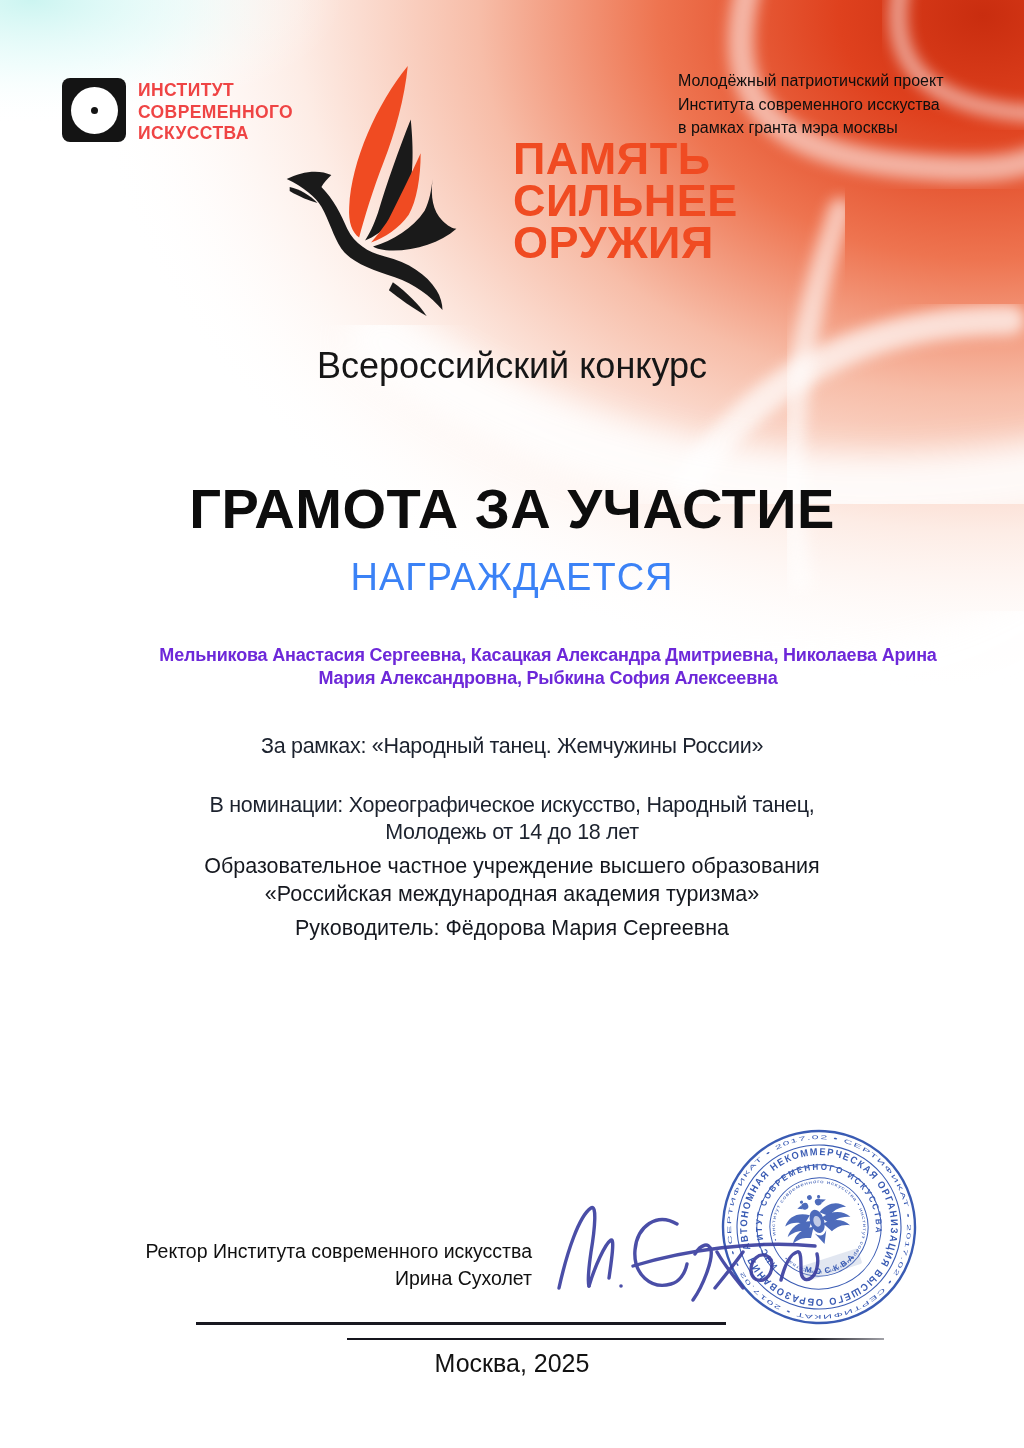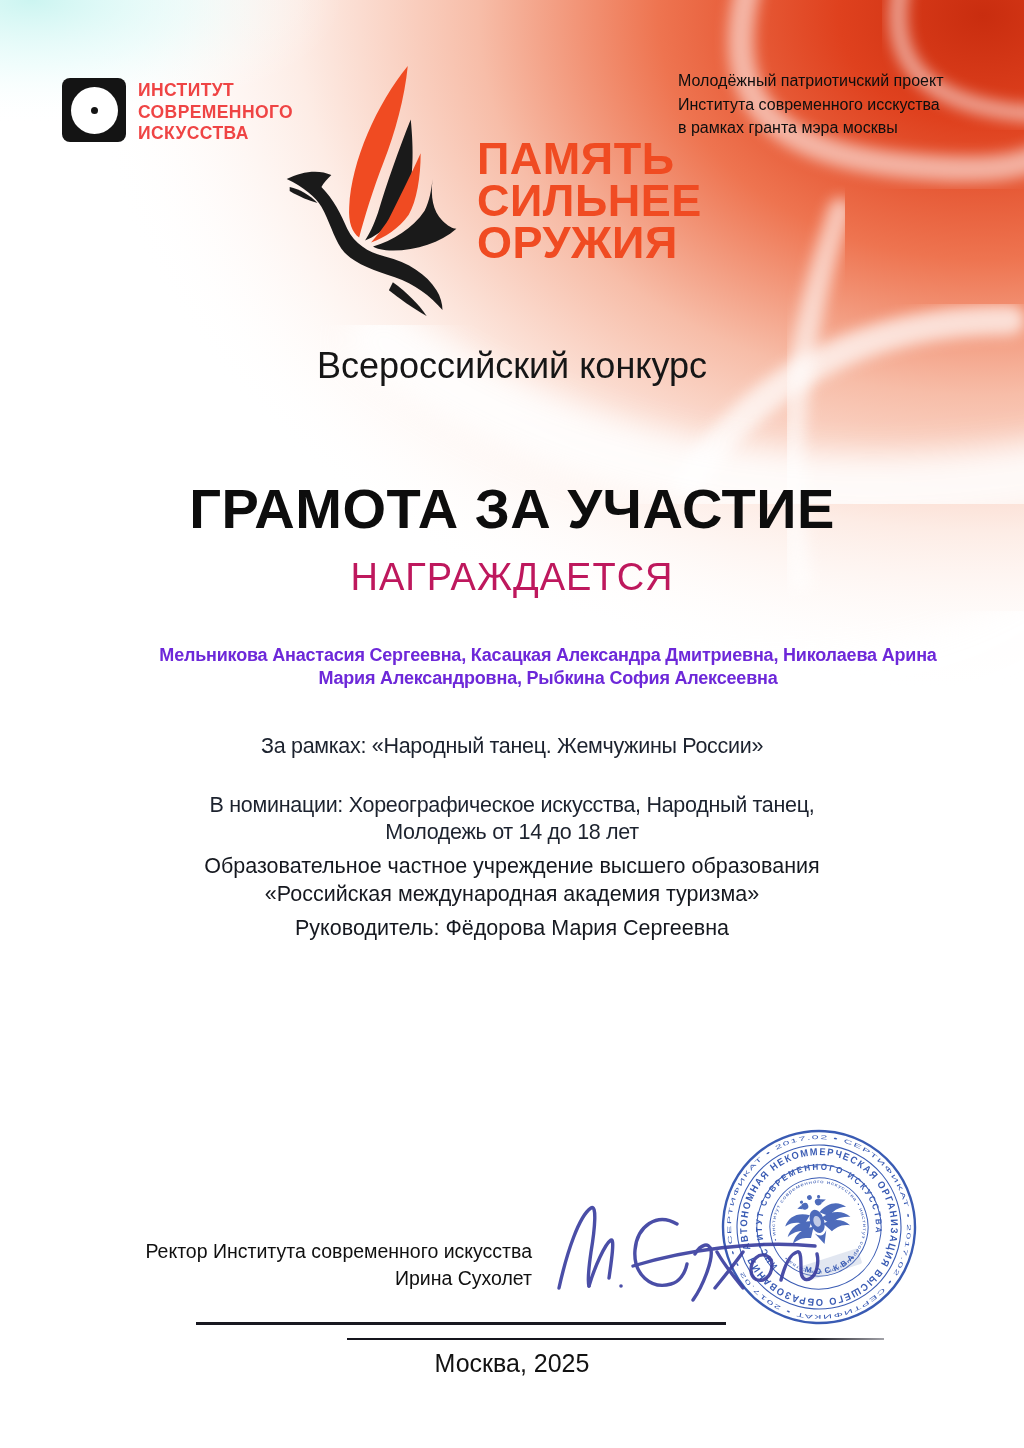--- a/index.html
+++ b/index.html
@@ -30,21 +30,21 @@
   .brand-title{
     left:477px;top:138px;z-index:2;font-size:45px;font-weight:700;line-height:42px;
     letter-spacing:0.5px;
   }
   
   .contest{left:0;top:342px;width:1024px;text-align:center;z-index:1;
     font-size:36px;font-weight:400;line-height:48px;color:#161616;}
   .award-title{left:0;top:476px;width:1024px;text-align:center;z-index:1;
     font-size:56px;font-weight:700;letter-spacing:0.5px;color:#0d0d0d;}
   .award-sub{left:0;top:556px;width:1024px;text-align:center;z-index:1;
-    font-size:38px;font-weight:400;letter-spacing:1px;color:#be185d;}
+    font-size:38px;font-weight:400;letter-spacing:1px;color:#3b82f6;}
   .names{left:0;top:644px;width:1024px;text-align:center;z-index:1;
     font-size:18px;font-weight:700;line-height:22.5px;letter-spacing:-0.2px;color:#6d28d9;padding-left:36px;}
   .names div{white-space:nowrap;}
   .work-line{left:0;top:734px;width:1024px;text-align:center;z-index:1;
     font-size:21.5px;font-weight:400;letter-spacing:-0.3px;color:#1c222e;}
   .nomination{left:0;top:792px;width:1024px;text-align:center;z-index:1;
     font-size:21.5px;font-weight:400;line-height:27px;letter-spacing:-0.3px;color:#1c222e;}
   .institution{left:0;top:852px;width:1024px;text-align:center;z-index:1;
     font-size:21.5px;font-weight:400;line-height:28px;color:#15181f;}
   .supervisor{left:0;top:916px;width:1024px;text-align:center;z-index:1;
@@ -132,42 +132,42 @@
 
     <path fill="#1a1a1a" d="M152,122 C150,140 152,154 162,164 C167,169 172,172 176,172 C160,186 136,194 112,194 C102,194 95,192 92,190 C112,184 132,172 144,154 C149,144 151,132 152,122 Z"></path>
 
     <path fill="#1a1a1a" d="M5,122 C20,114 38,112 50,118 C46,122 42,126 40,130 C52,142 60,158 66,172 C74,188 88,196 104,200 C128,206 146,218 156,234 C160,240 162,248 162,254 C150,240 134,228 114,221 C90,213 70,206 60,192 C52,180 48,164 40,150 C34,140 22,130 5,122 Z"></path>
 
     <path fill="#1a1a1a" d="M8,130 C18,132 28,138 36,146 C28,144 18,140 8,134 Z"></path>
 
     <path fill="#1a1a1a" d="M112,226 C126,236 138,248 146,260 C132,252 118,242 108,234 Z"></path>
   </svg>
 
-  <div class="abs brand-title" style="color:#f04b22;">
+  <div class="abs brand-title" style="color:#f04b22;margin-left:36px;">
     <div>ПАМЯТЬ</div>
     <div>СИЛЬНЕЕ</div>
     <div>ОРУЖИЯ</div>
   </div>
 
   <div class="abs contest">
     <div>Всероссийский конкурс</div>
   </div>
 
   <div class="abs award-title">ГРАМОТА ЗА УЧАСТИЕ</div>
   <div class="abs award-sub">НАГРАЖДАЕТСЯ</div>
 
   <div class="abs names">
     <div>Мельникова Анастасия Сергеевна, Касацкая Александра Дмитриевна, Николаева Арина</div>
     <div>Мария Александровна, Рыбкина София Алексеевна</div>
   </div>
 
   <div class="abs work-line">За рамках: «Народный танец. Жемчужины России»</div>
 
   <div class="abs nomination">
-    <div>В номинации: Хореографическое искусства, Народный танец,</div>
+    <div>В номинации: Хореографическое искусство, Народный танец,</div>
     <div>Молодежь от 14 до 18 лет</div>
   </div>
 
   <div class="abs institution">
     <div>Образовательное частное учреждение высшего образования</div>
     <div>«Российская международная академия туризма»</div>
   </div>
 
   <div class="abs supervisor">Руководитель: Фёдорова Мария Сергеевна</div>
 

